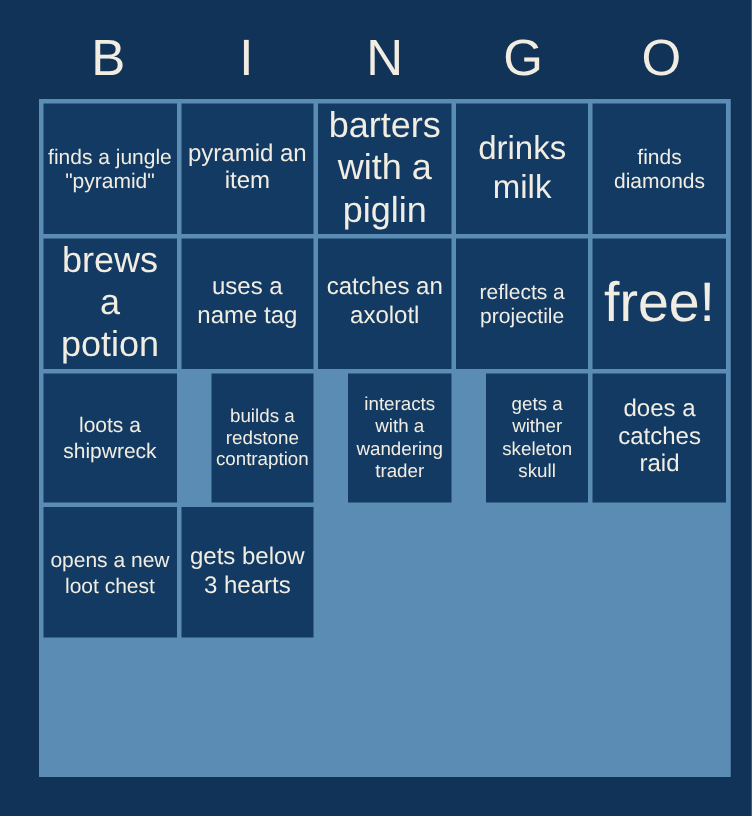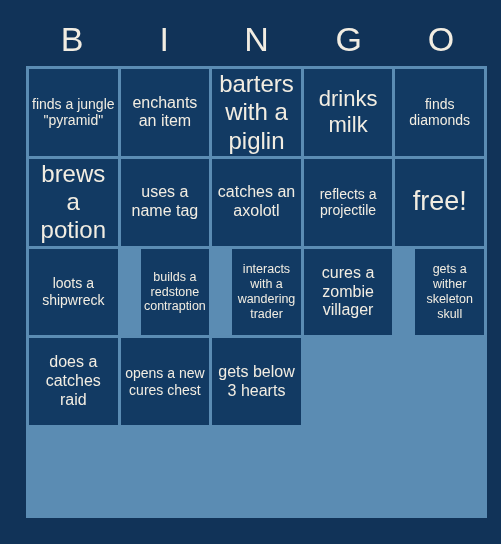--- a/index.html
+++ b/index.html
@@ -73,21 +73,21 @@
     line-height: 1.18;
     font-family: "Liberation Sans", sans-serif;
   }
 
   
   .fs-xs   { font-size: 12.5px; margin-left: 20px; }
   .fs-sm   { font-size: 14px; }
   .fs-md   { font-size: 16px; }
   .fs-lg   { font-size: 24px; }
   .fs-xl   { font-size: 22px; }
-  .fs-free { font-size: 27px; }
+  .fs-free { font-size: 37px; }
 
   .cell span {
     display: block;
     width: 100%;
   }
 </style>
 </head>
 <body>
 
 <div class="card">
@@ -98,21 +98,21 @@
     <div class="header-letter">N</div>
     <div class="header-letter">G</div>
     <div class="header-letter">O</div>
   </div>
 
   <div class="grid" id="bingo-grid">
       <div class="cell fs-sm">
         <span>finds a jungle "pyramid"</span>
       </div>
       <div class="cell fs-md">
-        <span>enchants an item</span>
+        <span>pyramid an item</span>
       </div>
       <div class="cell fs-lg">
         <span>barters with a piglin</span>
       </div>
       <div class="cell fs-xl">
         <span>drinks milk</span>
       </div>
       <div class="cell fs-sm">
         <span>finds diamonds</span>
       </div>
@@ -133,30 +133,27 @@
       </div>
       <div class="cell fs-sm">
         <span>loots a shipwreck</span>
       </div>
       <div class="cell fs-xs">
         <span>builds a redstone contraption</span>
       </div>
       <div class="cell fs-xs">
         <span>interacts with a wandering trader</span>
       </div>
-      <div class="cell fs-md">
-        <span>cures a zombie villager</span>
-      </div>
       <div class="cell fs-xs">
         <span>gets a wither skeleton skull</span>
       </div>
       <div class="cell fs-md">
         <span>does a catches raid</span>
       </div>
       <div class="cell fs-sm">
-        <span>opens a new cures chest</span>
+        <span>opens a new loot chest</span>
       </div>
       <div class="cell fs-md">
         <span>gets below 3 hearts</span>
       </div>
     </div>
 
 </div>
 
 </body></html>

